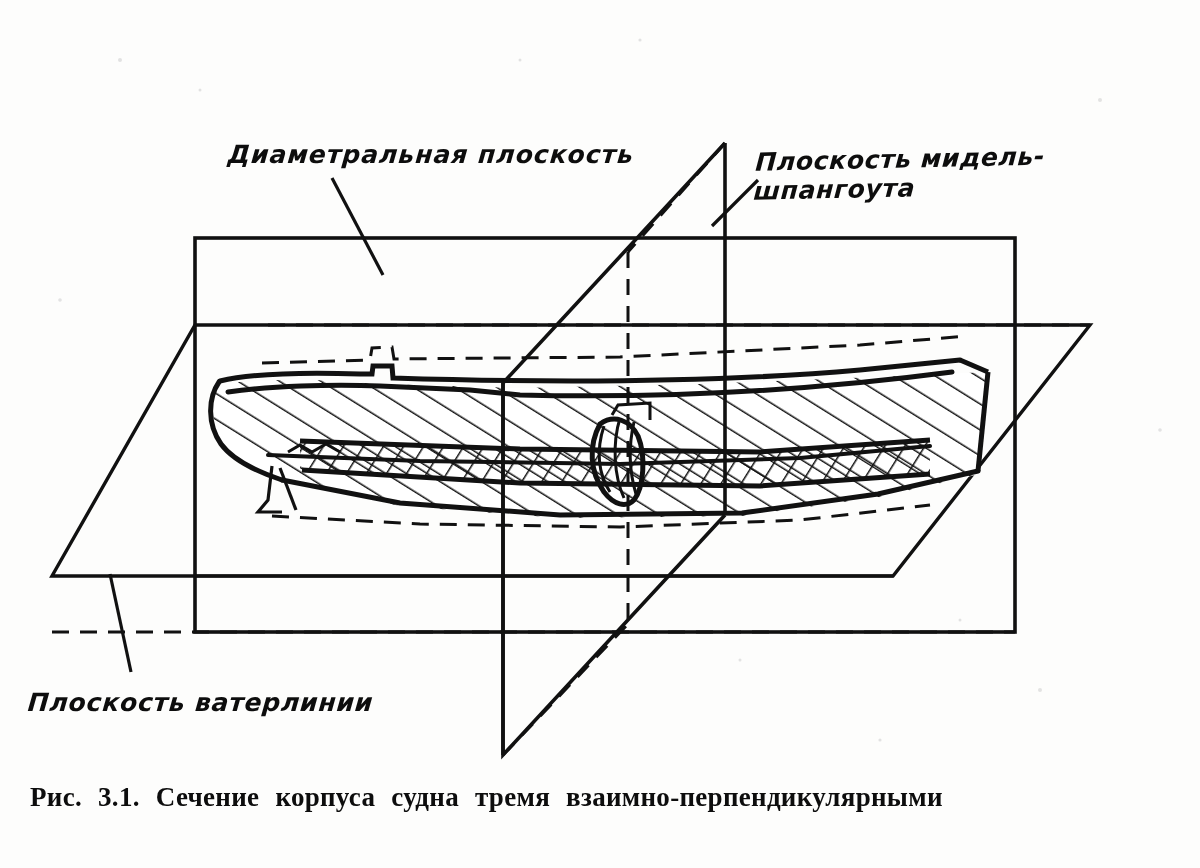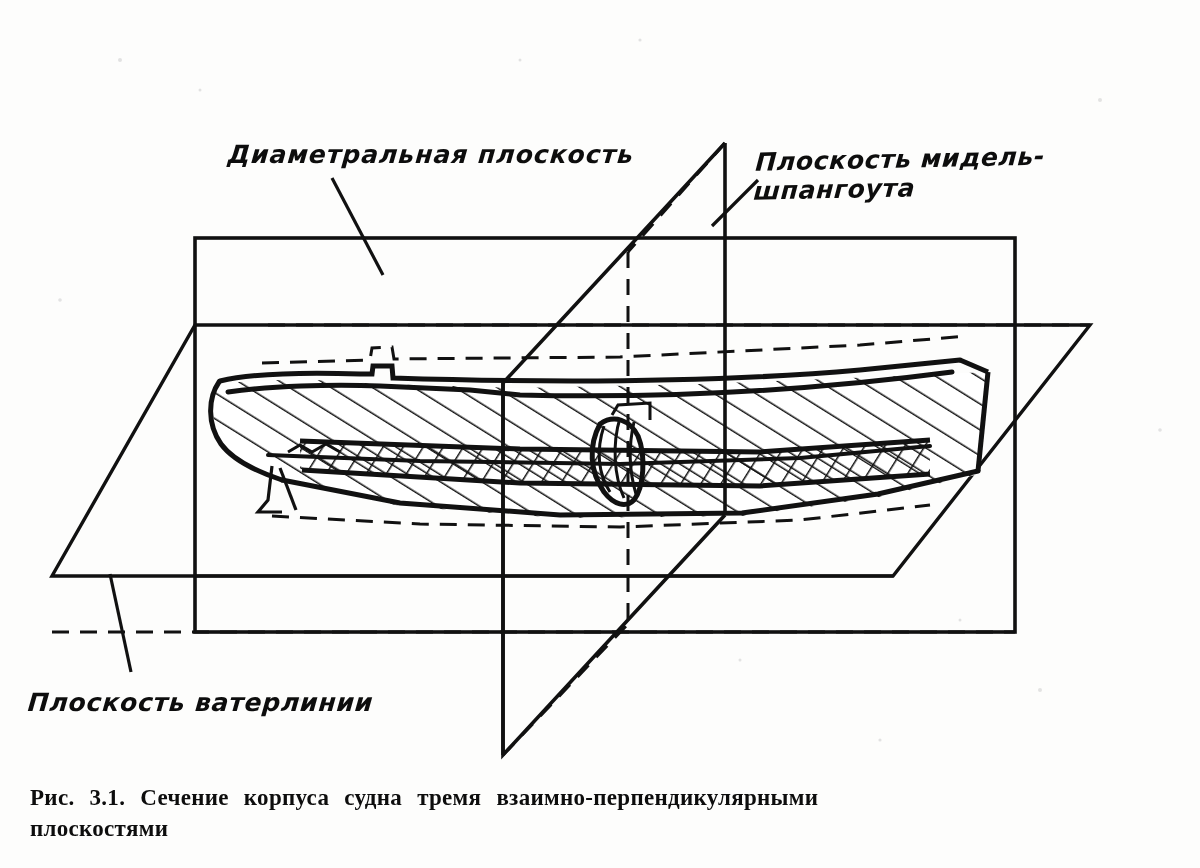--- a/index.html
+++ b/index.html
@@ -8,21 +8,21 @@
     font-family:"Liberation Serif", serif;
     background:#fdfdfc;
   }
   #page{position:absolute;inset:0;width:1200px;height:868px;}
   #figure-svg{position:absolute;left:0;top:0;width:1200px;height:868px;}
   .caption-block{
     position:absolute;left:30px;top:782px;width:1150px;
   }
   .caption-line{
     font-family:"Liberation Serif", serif;
-    font-size:23px;line-height:31px;color:#0d0d0d;
+    font-size:27px;line-height:31px;color:#0d0d0d;
     letter-spacing:0.3px;font-weight:700;
   }
   .caption-line.l1{ word-spacing:9px; }
   .noise{position:absolute;inset:0;pointer-events:none;opacity:.5;}
 </style>
 </head>
 <body>
 
 <div id="page">
 
@@ -195,16 +195,15 @@
   <div style="position:absolute;left:755px;top:143px;
               font-family:'DejaVu Sans', sans-serif;font-style:italic;font-weight:700;
               font-size:25px;color:#0d0d0d;letter-spacing:0.6px;transform:skewX(-5deg) rotate(-1.2deg);">Плоскость мидель-шпангоута</div>
 
   <div style="position:absolute;left:28px;top:688px;
               font-family:'DejaVu Sans', sans-serif;font-style:italic;font-weight:700;
               font-size:25px;color:#0d0d0d;letter-spacing:0.8px;transform:skewX(-5deg);">Плоскость ватерлинии</div>
 
   <div class="caption-block">
     <div class="caption-line l1">Рис. 3.1. Сечение  корпуса  судна  тремя  взаимно-перпендикулярными</div>
-    <div class="caption-line">плоскостями</div>
   </div>
 
 </div>
 
 </body></html>

